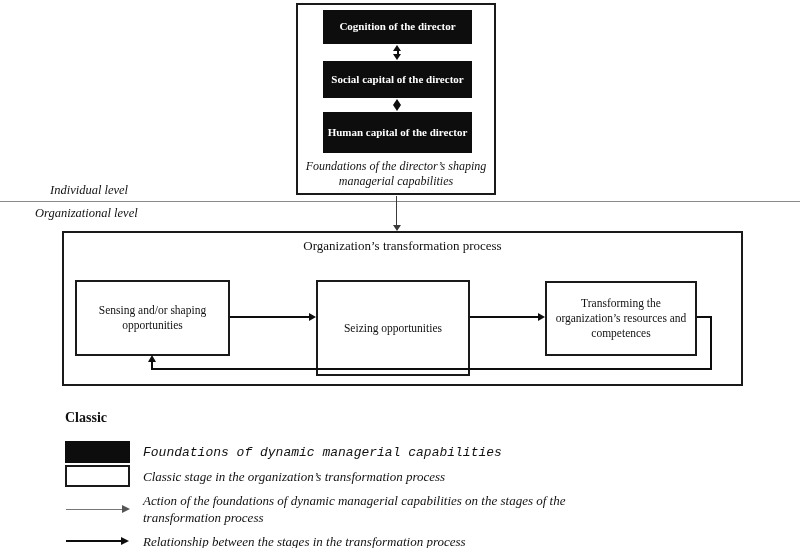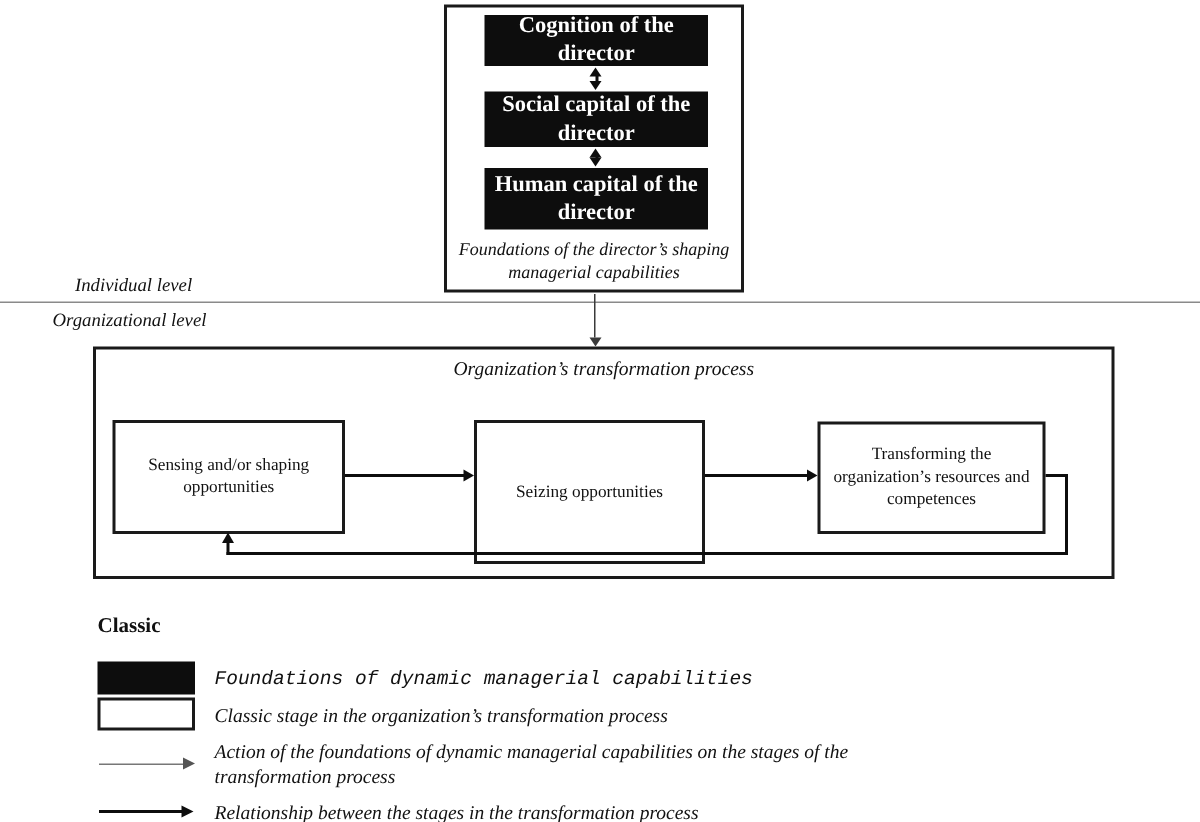--- a/index.html
+++ b/index.html
@@ -11,21 +11,21 @@
   .abs{position:absolute;}
 
   
   .foundations-panel{
     left:296px;top:3px;width:200px;height:192px;
     border:2px solid #1a1a1a;background:#fff;box-sizing:border-box;
   }
   .black-box{
     left:323px;width:149px;background:#0d0d0d;color:#fff;
     display:flex;align-items:center;justify-content:center;text-align:center;
-    font-weight:bold;font-size:15px;line-height:1.25;box-sizing:border-box;padding:0 4px;
+    font-weight:bold;font-size:11px;line-height:1.25;box-sizing:border-box;padding:0 4px;
   }
   .bb1{top:10px;height:34px;}
   .bb2{top:61px;height:37px;}
   .bb3{top:112px;height:41px;}
 
   .dbl-arrow{left:393px;width:9px;}
   .da1{top:45px;height:15px;}
   .da2{top:99px;height:12px;}
   .dbl-arrow .stem{position:absolute;left:3.5px;top:4px;bottom:4px;width:2px;background:#0d0d0d;}
   .dbl-arrow .head-up{position:absolute;left:0;top:0;width:0;height:0;
@@ -48,21 +48,21 @@
   .action-down-head{left:393px;top:225px;width:0;height:0;
     border-left:4px solid transparent;border-right:4px solid transparent;border-top:6px solid #3a3a3a;}
 
   
   .transformation-panel{
     left:62px;top:231px;width:681px;height:155px;
     border:2px solid #1a1a1a;background:#fff;box-sizing:border-box;
   }
   .transformation-title{
     left:62px;top:238px;width:681px;text-align:center;
-    font-style:italic;font-size:13px;
+    font-size:13px;
   }
   .stage-box{
     background:#fff;border:2px solid #1a1a1a;box-sizing:border-box;
     display:flex;align-items:center;justify-content:center;text-align:center;
     font-size:11.5px;line-height:1.3;padding:0 2px;
   }
   .stage1{left:75px;top:280px;width:155px;height:76px;}
   .stage2{left:316px;top:280px;width:154px;height:96px;}
   .stage3{left:545px;top:281px;width:152px;height:75px;}
 

